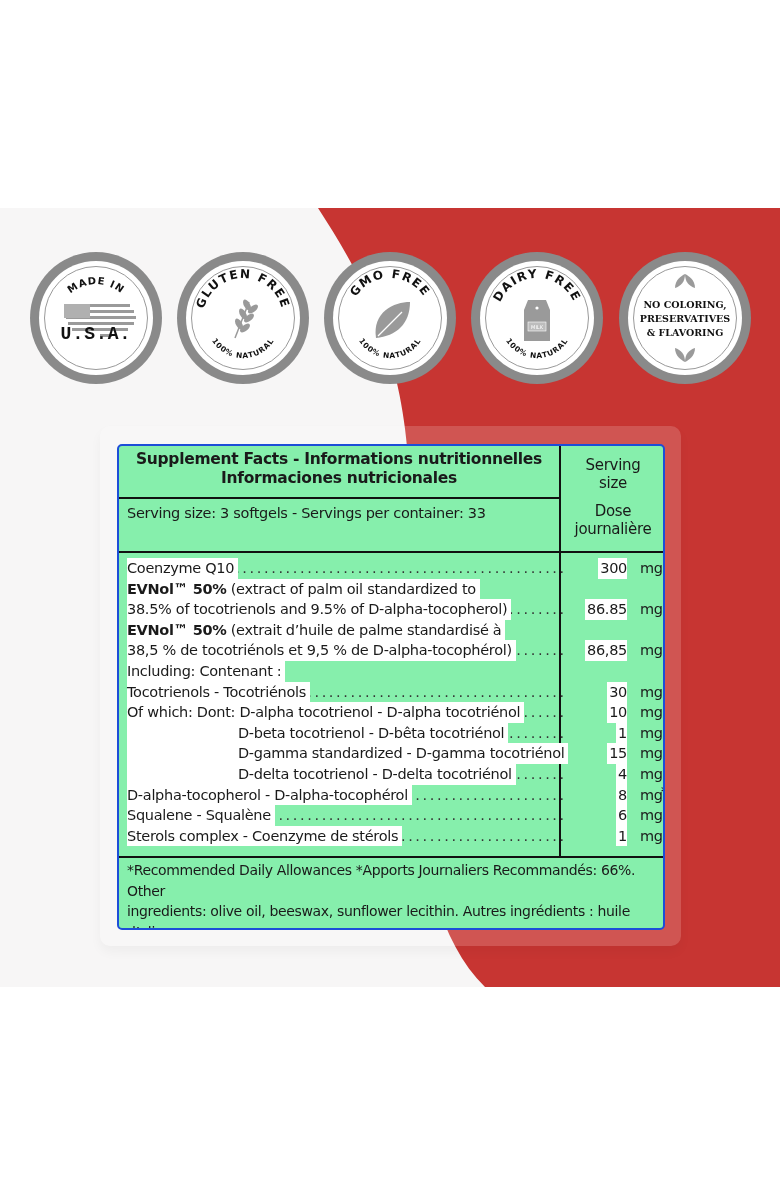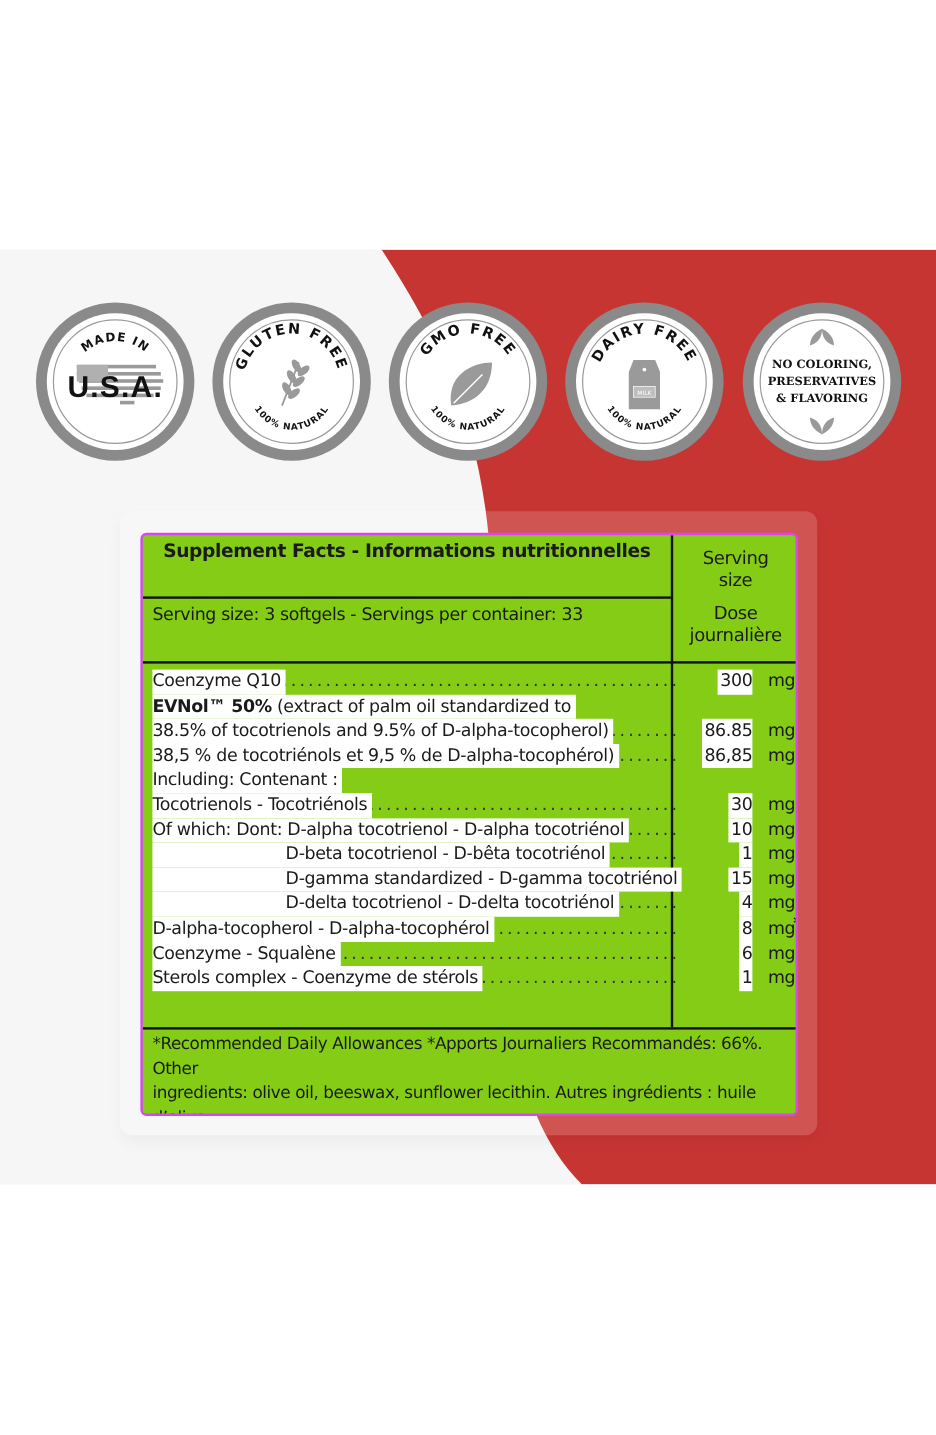--- a/index.html
+++ b/index.html
@@ -9,21 +9,21 @@
   .band { position: absolute; left: 0; top: 208px; width: 780px; height: 779px; background: #f7f6f6; overflow: hidden; }
   .band svg.bg { position: absolute; left: 0; top: 0; }
 
   .badge { position: absolute; width: 132px; height: 132px; border-radius: 50%; background: #8a8a8a; top: 252px; }
   .badge .inner { position: absolute; left: 9px; top: 9px; width: 114px; height: 114px; border-radius: 50%; background: #ffffff; }
   .badge .ring { position: absolute; left: 5px; top: 5px; width: 104px; height: 104px; border-radius: 50%; border: 1.5px solid #9a9a9a; }
   .badge svg { position: absolute; left: 0; top: 0; }
   .badge .center-text { position: absolute; left: 0; right: 0; text-align: center; font-weight: bold; color: #111; }
 
   .card { position: absolute; left: 100px; top: 426px; width: 581px; height: 520px; border-radius: 10px; background: rgba(255,255,255,0.16); box-shadow: 0 6px 12px rgba(0,0,0,0.04); }
-  .facts { position: absolute; left: 117px; top: 444px; width: 548px; height: 486px; background: #84cc16; border: 2px solid #d946ef; border-radius: 5px; overflow: hidden; font-family: "DejaVu Sans", sans-serif; font-size: 15px; }
+  .facts { position: absolute; left: 117px; top: 444px; width: 548px; height: 486px; background: #86efac; border: 2px solid #1d4ed8; border-radius: 5px; overflow: hidden; font-family: "DejaVu Sans", sans-serif; font-size: 15px; }
   .vline { position: absolute; left: 440px; top: 0; width: 2px; height: 410px; background: #111; }
   .hline { position: absolute; height: 2px; background: #111; left: 0; }
   .title { position: absolute; left: 0; width: 440px; top: 4px; text-align: center; font-weight: bold; font-size: 15.5px; line-height: 19px; letter-spacing: -0.3px; }
   .serving { position: absolute; left: 8px; top: 56px; width: 430px; font-size: 14.5px; line-height: 22px; letter-spacing: -0.3px; }
   .col-head { position: absolute; left: 442px; width: 104px; text-align: center; font-size: 15px; line-height: 18px; letter-spacing: -0.3px; }
 
   .rows { position: absolute; left: 8px; top: 112px; width: 530px; font-size: 14.5px; letter-spacing: -0.3px; }
   .row { position: relative; height: 20.6px; line-height: 20.6px; white-space: nowrap; }
   .row .label { position: absolute; left: 0; background: #fff; padding-right: 4px; z-index: 2; }
   .row .dots { position: absolute; left: 0; right: 92px; overflow: hidden; color: #333; letter-spacing: 2.6px; z-index: 1; }
@@ -56,21 +56,21 @@
     <g fill="#9a9a9a">
       <rect x="34" y="52" width="66" height="3"></rect>
         <rect x="34" y="58" width="70" height="3"></rect>
       <rect x="36" y="64" width="70" height="3"></rect>
         <rect x="38" y="70" width="66" height="3"></rect>
       <rect x="42" y="76" width="56" height="3"></rect>
         <rect x="70" y="82" width="12" height="3"></rect>
       <rect x="34" y="52" width="26" height="14" fill="#b0b0b0"></rect>
     </g>
   </svg>
-  <div class="center-text" style="top:57px;font-size:25px;letter-spacing:1px;font-family:Liberation Sans, sans-serif;">U.S.A.</div>
+  <div class="center-text" style="top:72px;font-size:18px;letter-spacing:1px;font-family:Liberation Mono, monospace;">U.S.A.</div>
 </div>
 
 <div class="badge" style="left:177px;">
   <div class="inner">
       <div class="ring"></div>
     </div>
   <svg width="132" height="132" viewBox="0 0 132 132">
     <defs>
       <path id="arc2" d="M26 66 A40 40 0 0 1 106 66"></path>
       <path id="arc2b" d="M32 82 A36 36 0 0 0 100 82"></path>
@@ -138,20 +138,21 @@
     <div>PRESERVATIVES</div>
     <div>&amp; FLAVORING</div>
   </div>
 </div>
 
 <div class="card"></div>
 
 <div class="facts">
   <div class="title">
     <div>Supplement Facts - Informations nutritionnelles</div>
+    <div>Informaciones nutricionales</div>
   </div>
   <div class="hline" style="top:51px;width:440px;"></div>
   <div class="serving">
     <div>Serving size: 3 softgels - Servings per container: 33</div>
   </div>
   <div class="col-head" style="top:56px;">
     <div>Dose</div>
     <div>journalière</div>
   </div>
   <div class="col-head" style="top:10px;">
@@ -171,20 +172,23 @@
     <div class="row">
       <span class="label"><span class="b">EVNol™ 50%</span><span> (extract of palm oil standardized to</span></span>
     </div>
     <div class="row">
       <span class="dots">................................................................................................</span>
       <span class="label">38.5% of tocotrienols and 9.5% of D-alpha-tocopherol)</span>
       <span class="amt">86.85</span>
       <span class="unit">mg</span>
     </div>
     <div class="row">
+      <span class="label"><span class="b">EVNol™ 50%</span><span> (extrait d’huile de palme standardisé à</span></span>
+    </div>
+    <div class="row">
       <span class="dots">................................................................................................</span>
       <span class="label">38,5 % de tocotriénols et 9,5 % de D-alpha-tocophérol)</span>
       <span class="amt">86,85</span>
       <span class="unit">mg</span>
     </div>
     <div class="row">
       <span class="label">Including: Contenant :</span>
     </div>
     <div class="row">
       <span class="dots">................................................................................................</span>
@@ -218,21 +222,21 @@
     </div>
     <div class="row">
       <span class="dots">................................................................................................</span>
       <span class="label">D-alpha-tocopherol - D-alpha-tocophérol</span>
       <span class="amt">8</span>
       <span class="unit">mg</span>
       <span class="star">*</span>
     </div>
     <div class="row">
       <span class="dots">................................................................................................</span>
-      <span class="label">Coenzyme - Squalène</span>
+      <span class="label">Squalene - Squalène</span>
       <span class="amt">6</span>
       <span class="unit">mg</span>
     </div>
     <div class="row">
       <span class="dots">................................................................................................</span>
       <span class="label">Sterols complex - Coenzyme de stérols</span>
       <span class="amt">1</span>
       <span class="unit">mg</span>
     </div>
   </div>

